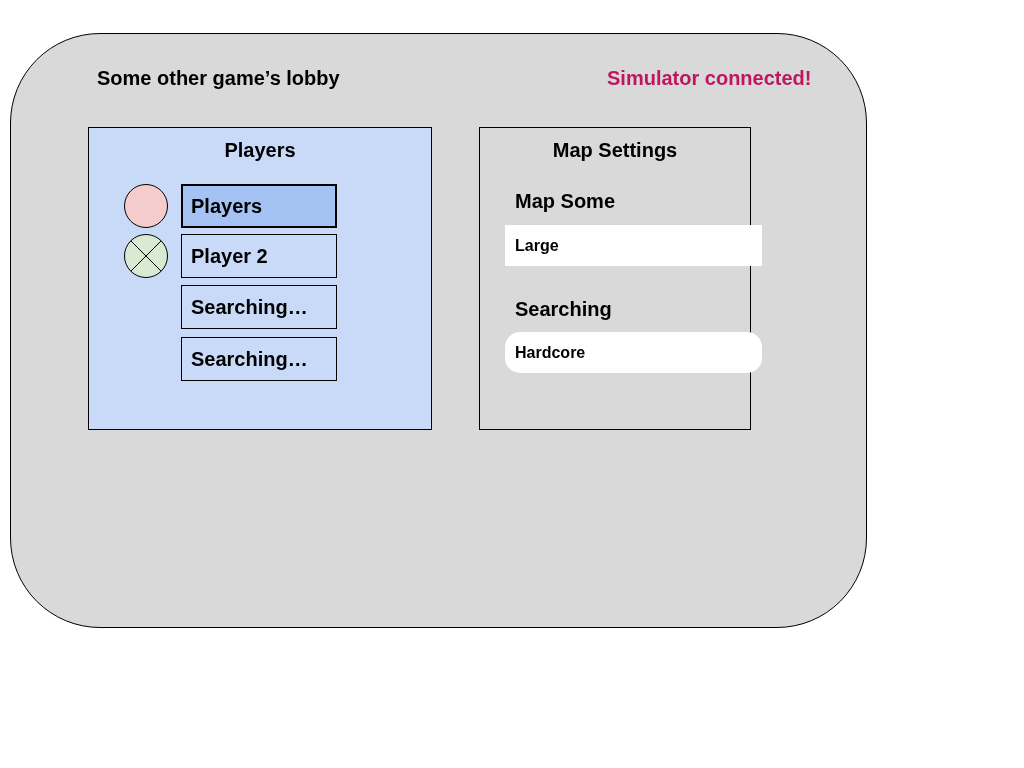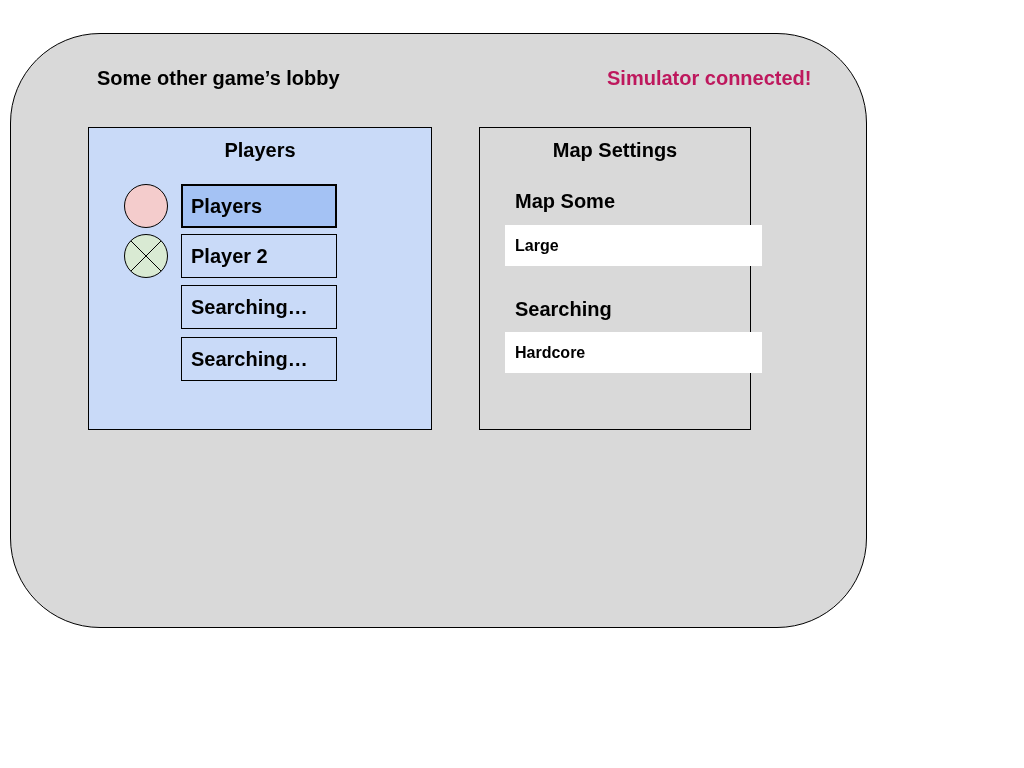--- a/index.html
+++ b/index.html
@@ -104,21 +104,21 @@
     position: absolute;
     left: 25px;
     width: 257px; height: 41px;
     background: #ffffff;
     font-size: 16px;
     line-height: 41px;
     padding-left: 10px;
     white-space: nowrap;
   }
   .field-value.f0 { top: 97px; }
-  .field-value.f1 { top: 204px; }
+  .field-value.f1 { top: 204px; border-radius: 15px; }
   .ready-row {
     position: absolute;
     left: 108px; top: 454px;
     height: 42px;
     display: flex;
     align-items: center;
     cursor: default;
   }
   .ready-circle {
     width: 42px; height: 42px;

